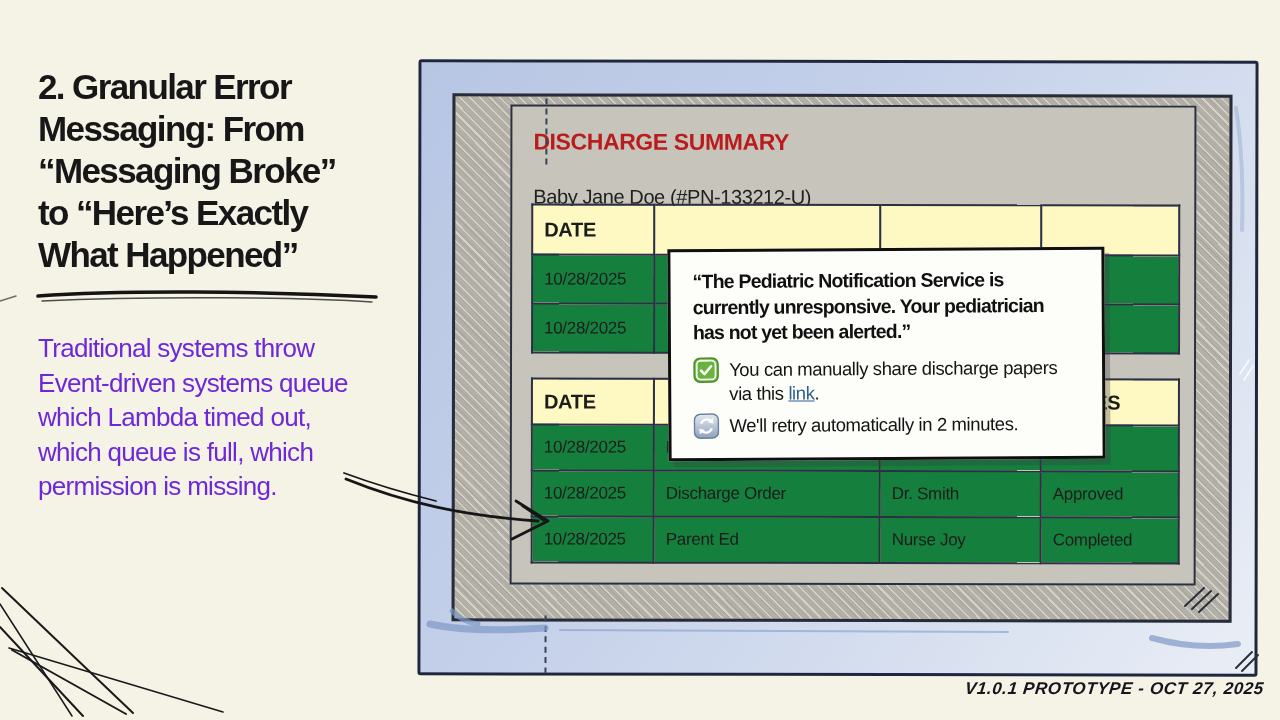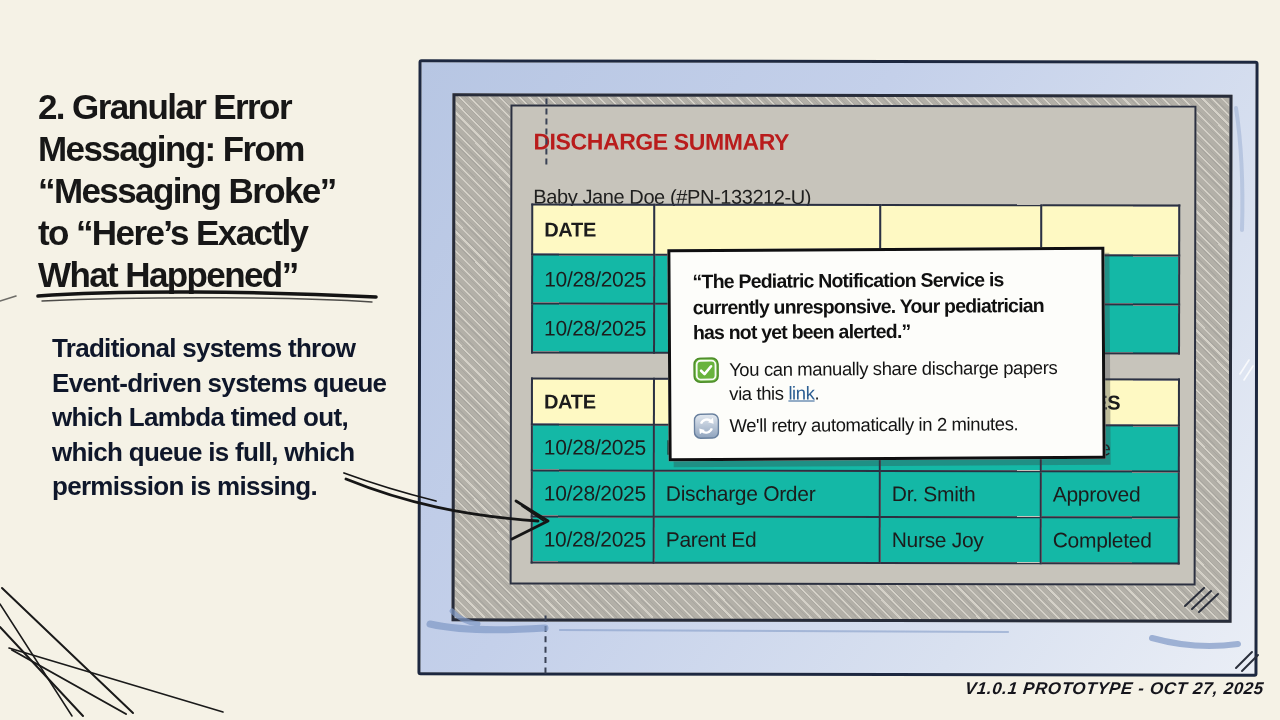--- a/index.html
+++ b/index.html
@@ -6,28 +6,26 @@
   .stage{
     position:relative;width:1280px;height:720px;overflow:hidden;
     background:#f5f2e6;
     font-family:"Liberation Sans",sans-serif;color:#1b1b1b;
   }
   
   .slide-heading{
     position:absolute;left:38px;top:66px;z-index:10;
     font-size:35px;line-height:42px;font-weight:700;letter-spacing:-1.6px;
     color:#171717;
-    margin-top:20px;
   }
   .slide-heading div{white-space:nowrap;}
   .slide-body{
     position:absolute;left:38px;top:331px;z-index:10;
-    font-size:26px;line-height:34.5px;font-weight:700;letter-spacing:-0.7px;
-    color:#0f172a;
-    margin-left:14px;
+    font-size:26px;line-height:34.5px;font-weight:400;letter-spacing:-0.7px;
+    color:#6d28d9;
   }
   .slide-body div{white-space:nowrap;}
   .footer-version{
     position:absolute;right:16px;top:679px;z-index:10;
     font-size:17px;font-weight:700;font-style:italic;letter-spacing:0.6px;
     transform:skewX(-6deg);color:#15151c;white-space:nowrap;
   }
   
   .frame{
     position:absolute;left:418px;top:60px;width:840px;height:616px;
@@ -54,22 +52,22 @@
     position:absolute;left:21px;top:22px;
     font-size:23px;font-weight:700;letter-spacing:-0.4px;color:#b91c1c;white-space:nowrap;
   }
   .panel-subtitle{
     position:absolute;left:21px;top:51px;
     font-size:20px;letter-spacing:-0.4px;color:#20201f;white-space:nowrap;margin-top:28px;
   }
   
   table.sk{border-collapse:collapse;position:absolute;left:19px;table-layout:fixed;}
   table.sk td{
-    border:2px solid #2b3142;background:#14b8a6;
-    font-size:21px;letter-spacing:-0.3px;color:#1c1c1c;
+    border:2px solid #2b3142;background:#15803d;
+    font-size:17px;letter-spacing:-0.3px;color:#1c1c1c;
     padding:0 0 0 11px;overflow:hidden;white-space:nowrap;
   }
   table.sk td.hd{background:#fef9c3;font-weight:700;font-size:20px;}
   .t-top{top:97px;}
   .t-top td{height:47px;}
   .t-top td.hd{height:48px;}
   .t-bottom{top:271px;}
   .t-bottom td{height:44px;}
   .t-bottom td.hd{height:44px;}
   

